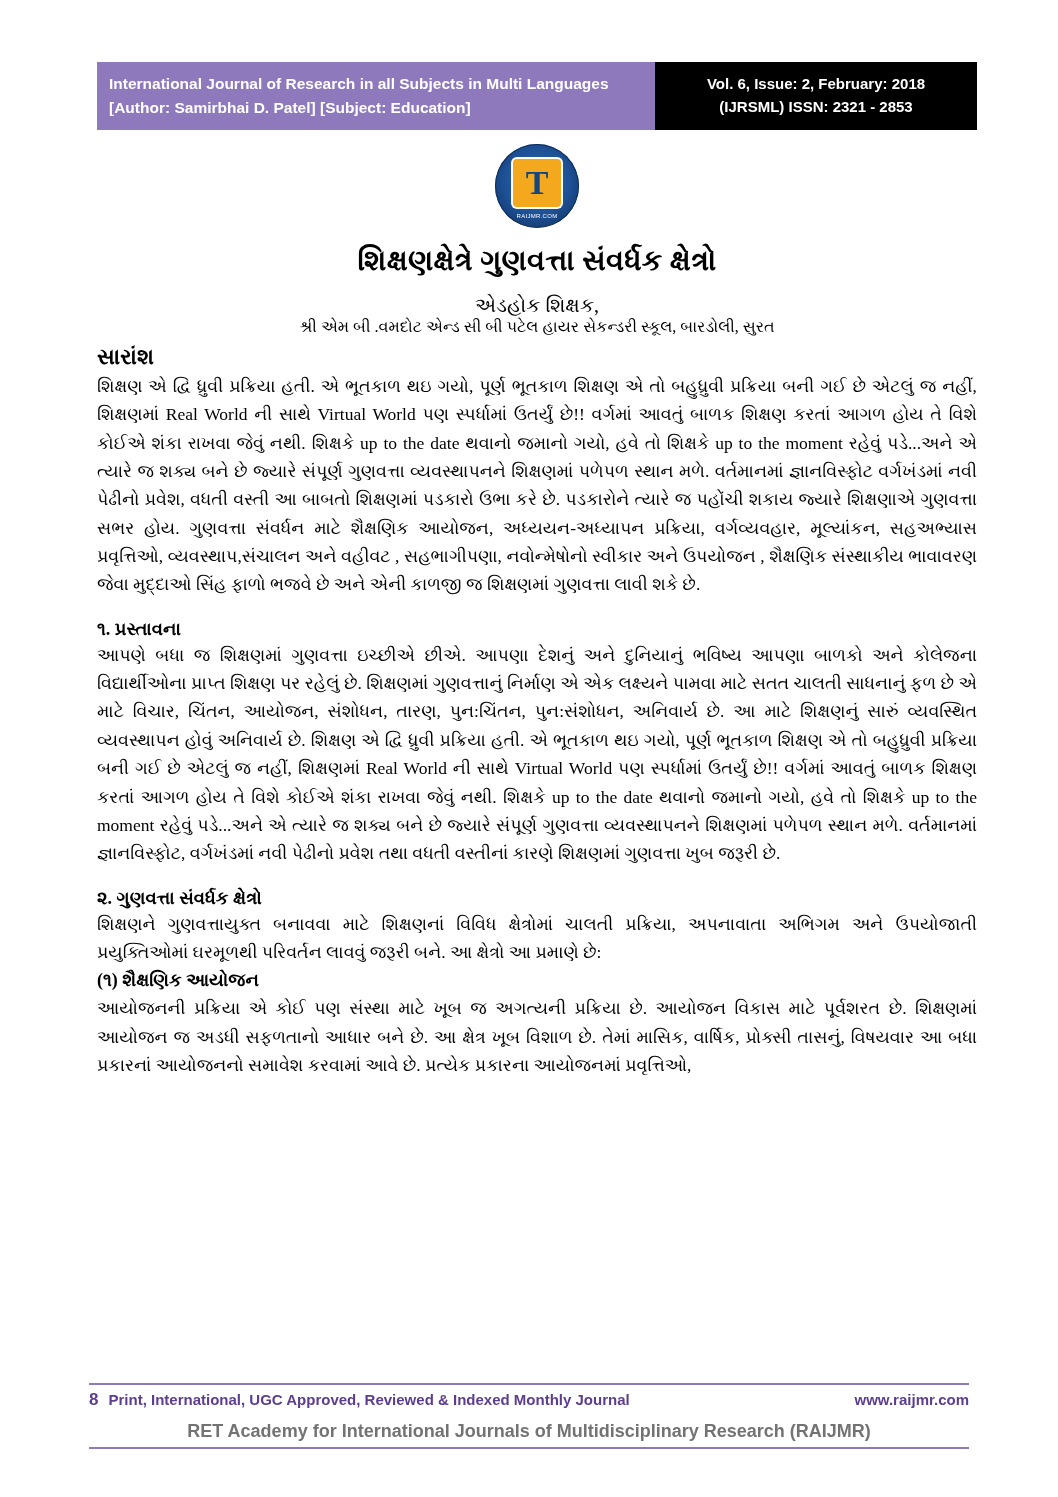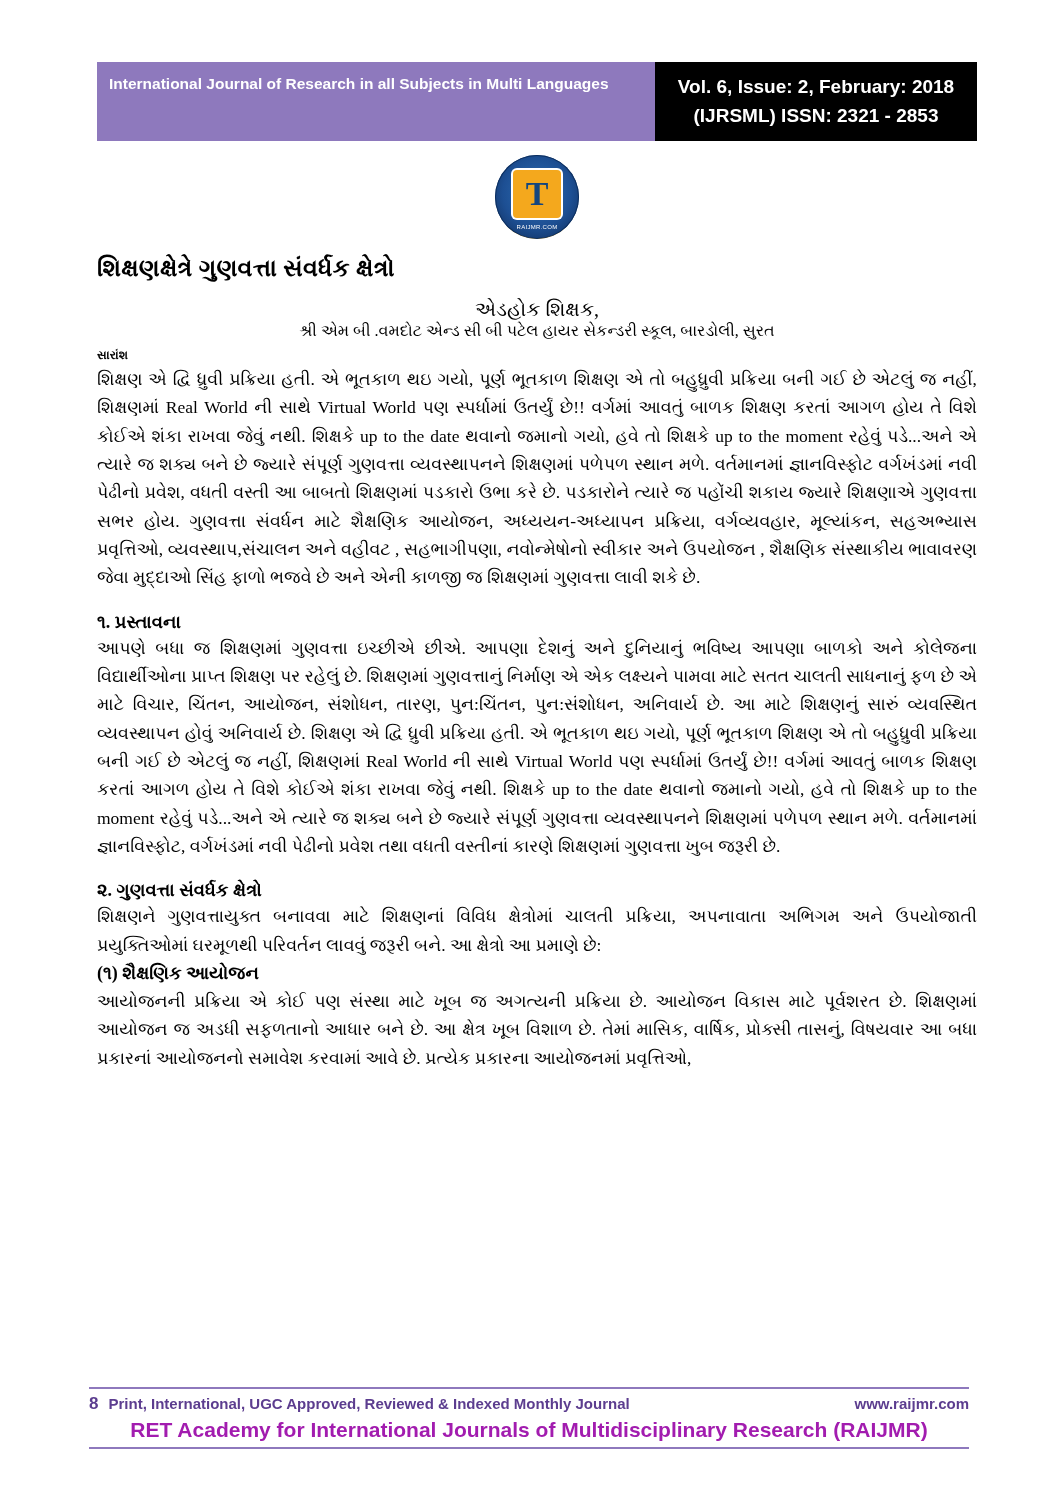--- a/index.html
+++ b/index.html
@@ -40,21 +40,21 @@
     line-height: 1.55;
     box-sizing: border-box;
   }
   .header-right {
     background: #000000;
     color: #ffffff;
     flex: 1 1 auto;
     padding: 10px 10px 10px 10px;
     font-family: "Liberation Sans", sans-serif;
     font-weight: bold;
-    font-size: 19px;
+    font-size: 15px;
     line-height: 1.55;
     text-align: center;
     box-sizing: border-box;
   }
 
   
   .logo-wrap {
     text-align: center;
     margin-top: 14px;
     margin-bottom: 4px;
@@ -100,21 +100,22 @@
     font-size: 6px;
     letter-spacing: .3px;
   }
 
   
   .content {
     width: 880px;
     margin: 0 auto;
   }
   .doc-title {
-    font-size: 24px;
+    text-align: center;
+    font-size: 29px;
     font-weight: bold;
     margin: 12px 0 16px 0;
     letter-spacing: .2px;
   }
   .author {
     text-align: center;
     font-size: 20px;
     font-weight: bold;
     margin: 6px 0 2px 0;
   }
@@ -124,21 +125,21 @@
     margin: 2px 0 1px 0;
   }
   .author-affil {
     text-align: center;
     font-size: 16px;
     margin: 1px 0 8px 0;
   }
 
   
   .section-head {
-    font-size: 12px;
+    font-size: 22px;
     font-weight: bold;
     margin: 6px 0 2px 0;
   }
   p.body {
     font-size: 17.5px;
     line-height: 1.62;
     text-align: justify;
     margin: 0 0 0 0;
     text-justify: inter-word;
   }
@@ -182,37 +183,38 @@
     align-items: baseline;
   }
   .footer-pageno {
     font-size: 17px;
     color: #5c3d8f;
   }
   .footer-row2 {
     text-align: center;
     font-family: "Liberation Sans", sans-serif;
     font-weight: bold;
-    font-size: 21px;
-    color: #a21caf;
-    margin-top: 4px;
+    font-size: 18px;
+    color: #737373;
+    margin-top: 11px;
   }
   .footer-rule-bottom {
     border-top: 2px solid #8e79bd;
     margin-top: 5px;
   }
 </style>
 </head>
 <body>
 
 <div class="page">
 
   <div class="header">
     <div class="header-left">
       <div>International Journal of Research in all Subjects in Multi Languages</div>
+      <div>[Author: Samirbhai D. Patel] [Subject: Education]</div>
     </div>
     <div class="header-right">
       <div>Vol. 6, Issue: 2, February: 2018</div>
       <div>(IJRSML)  ISSN: 2321 - 2853</div>
     </div>
   </div>
 
   <div class="logo-wrap">
     <div class="logo">
       <div class="ring-text"></div>

